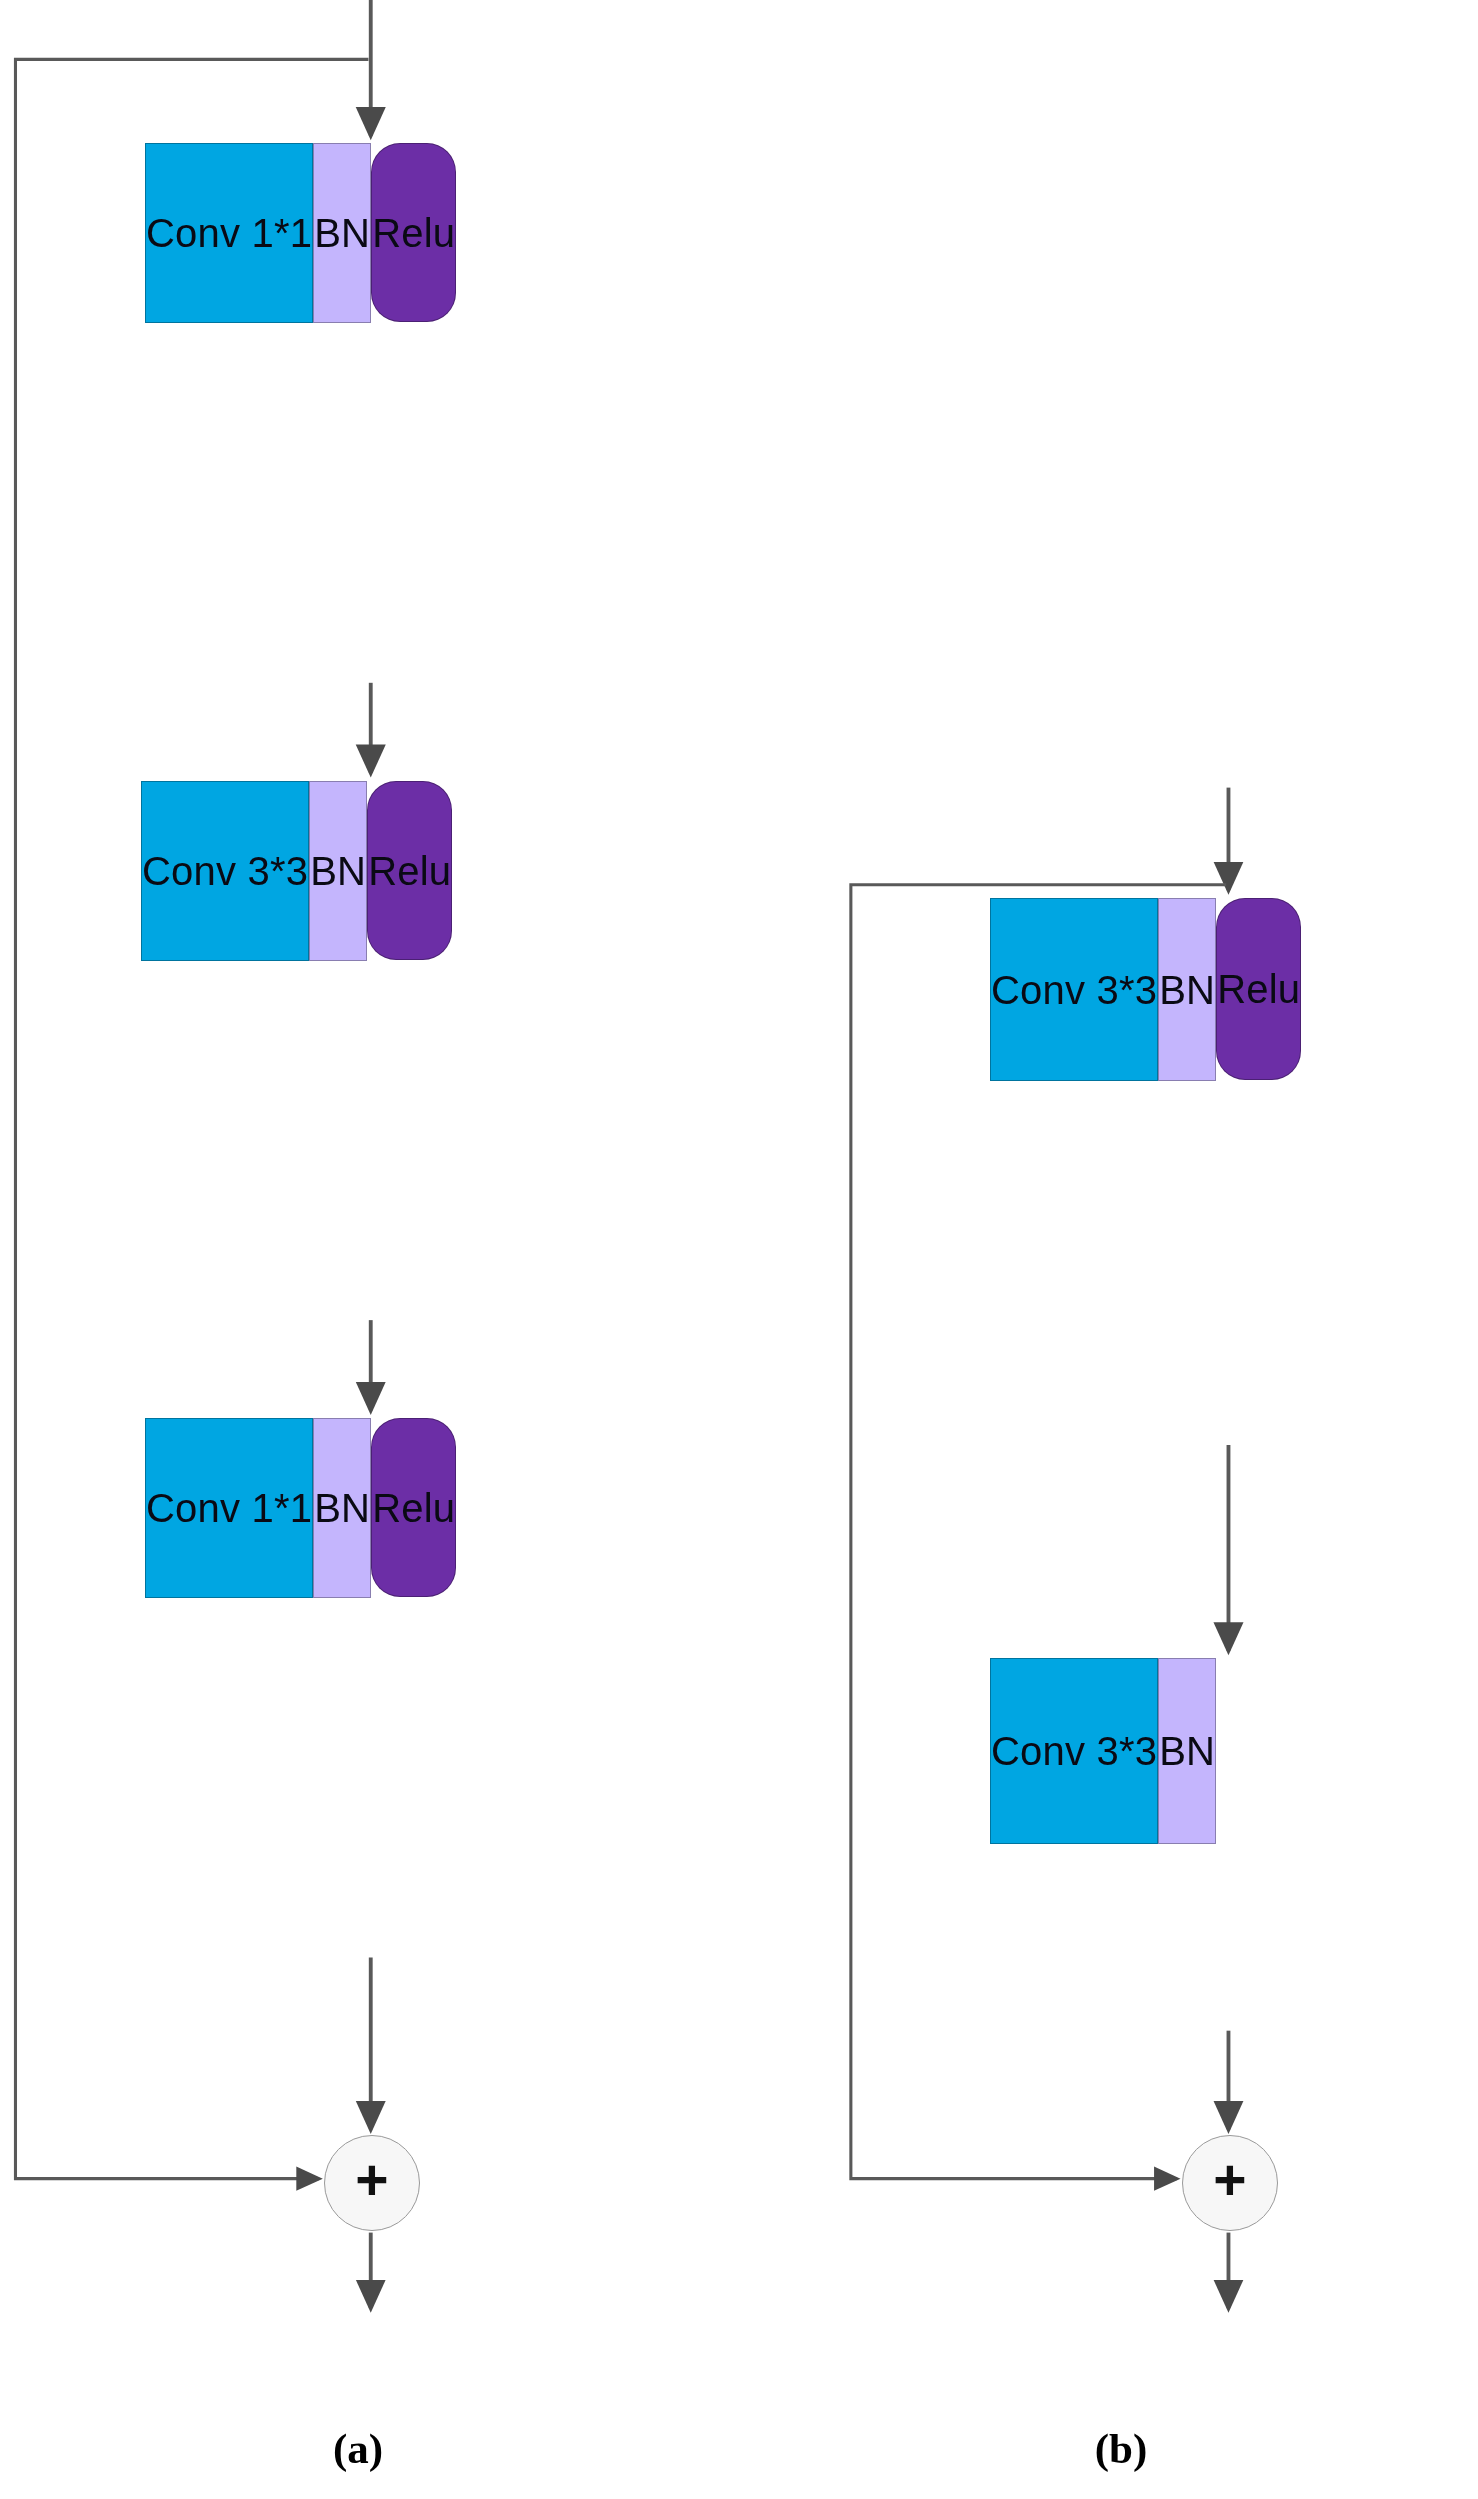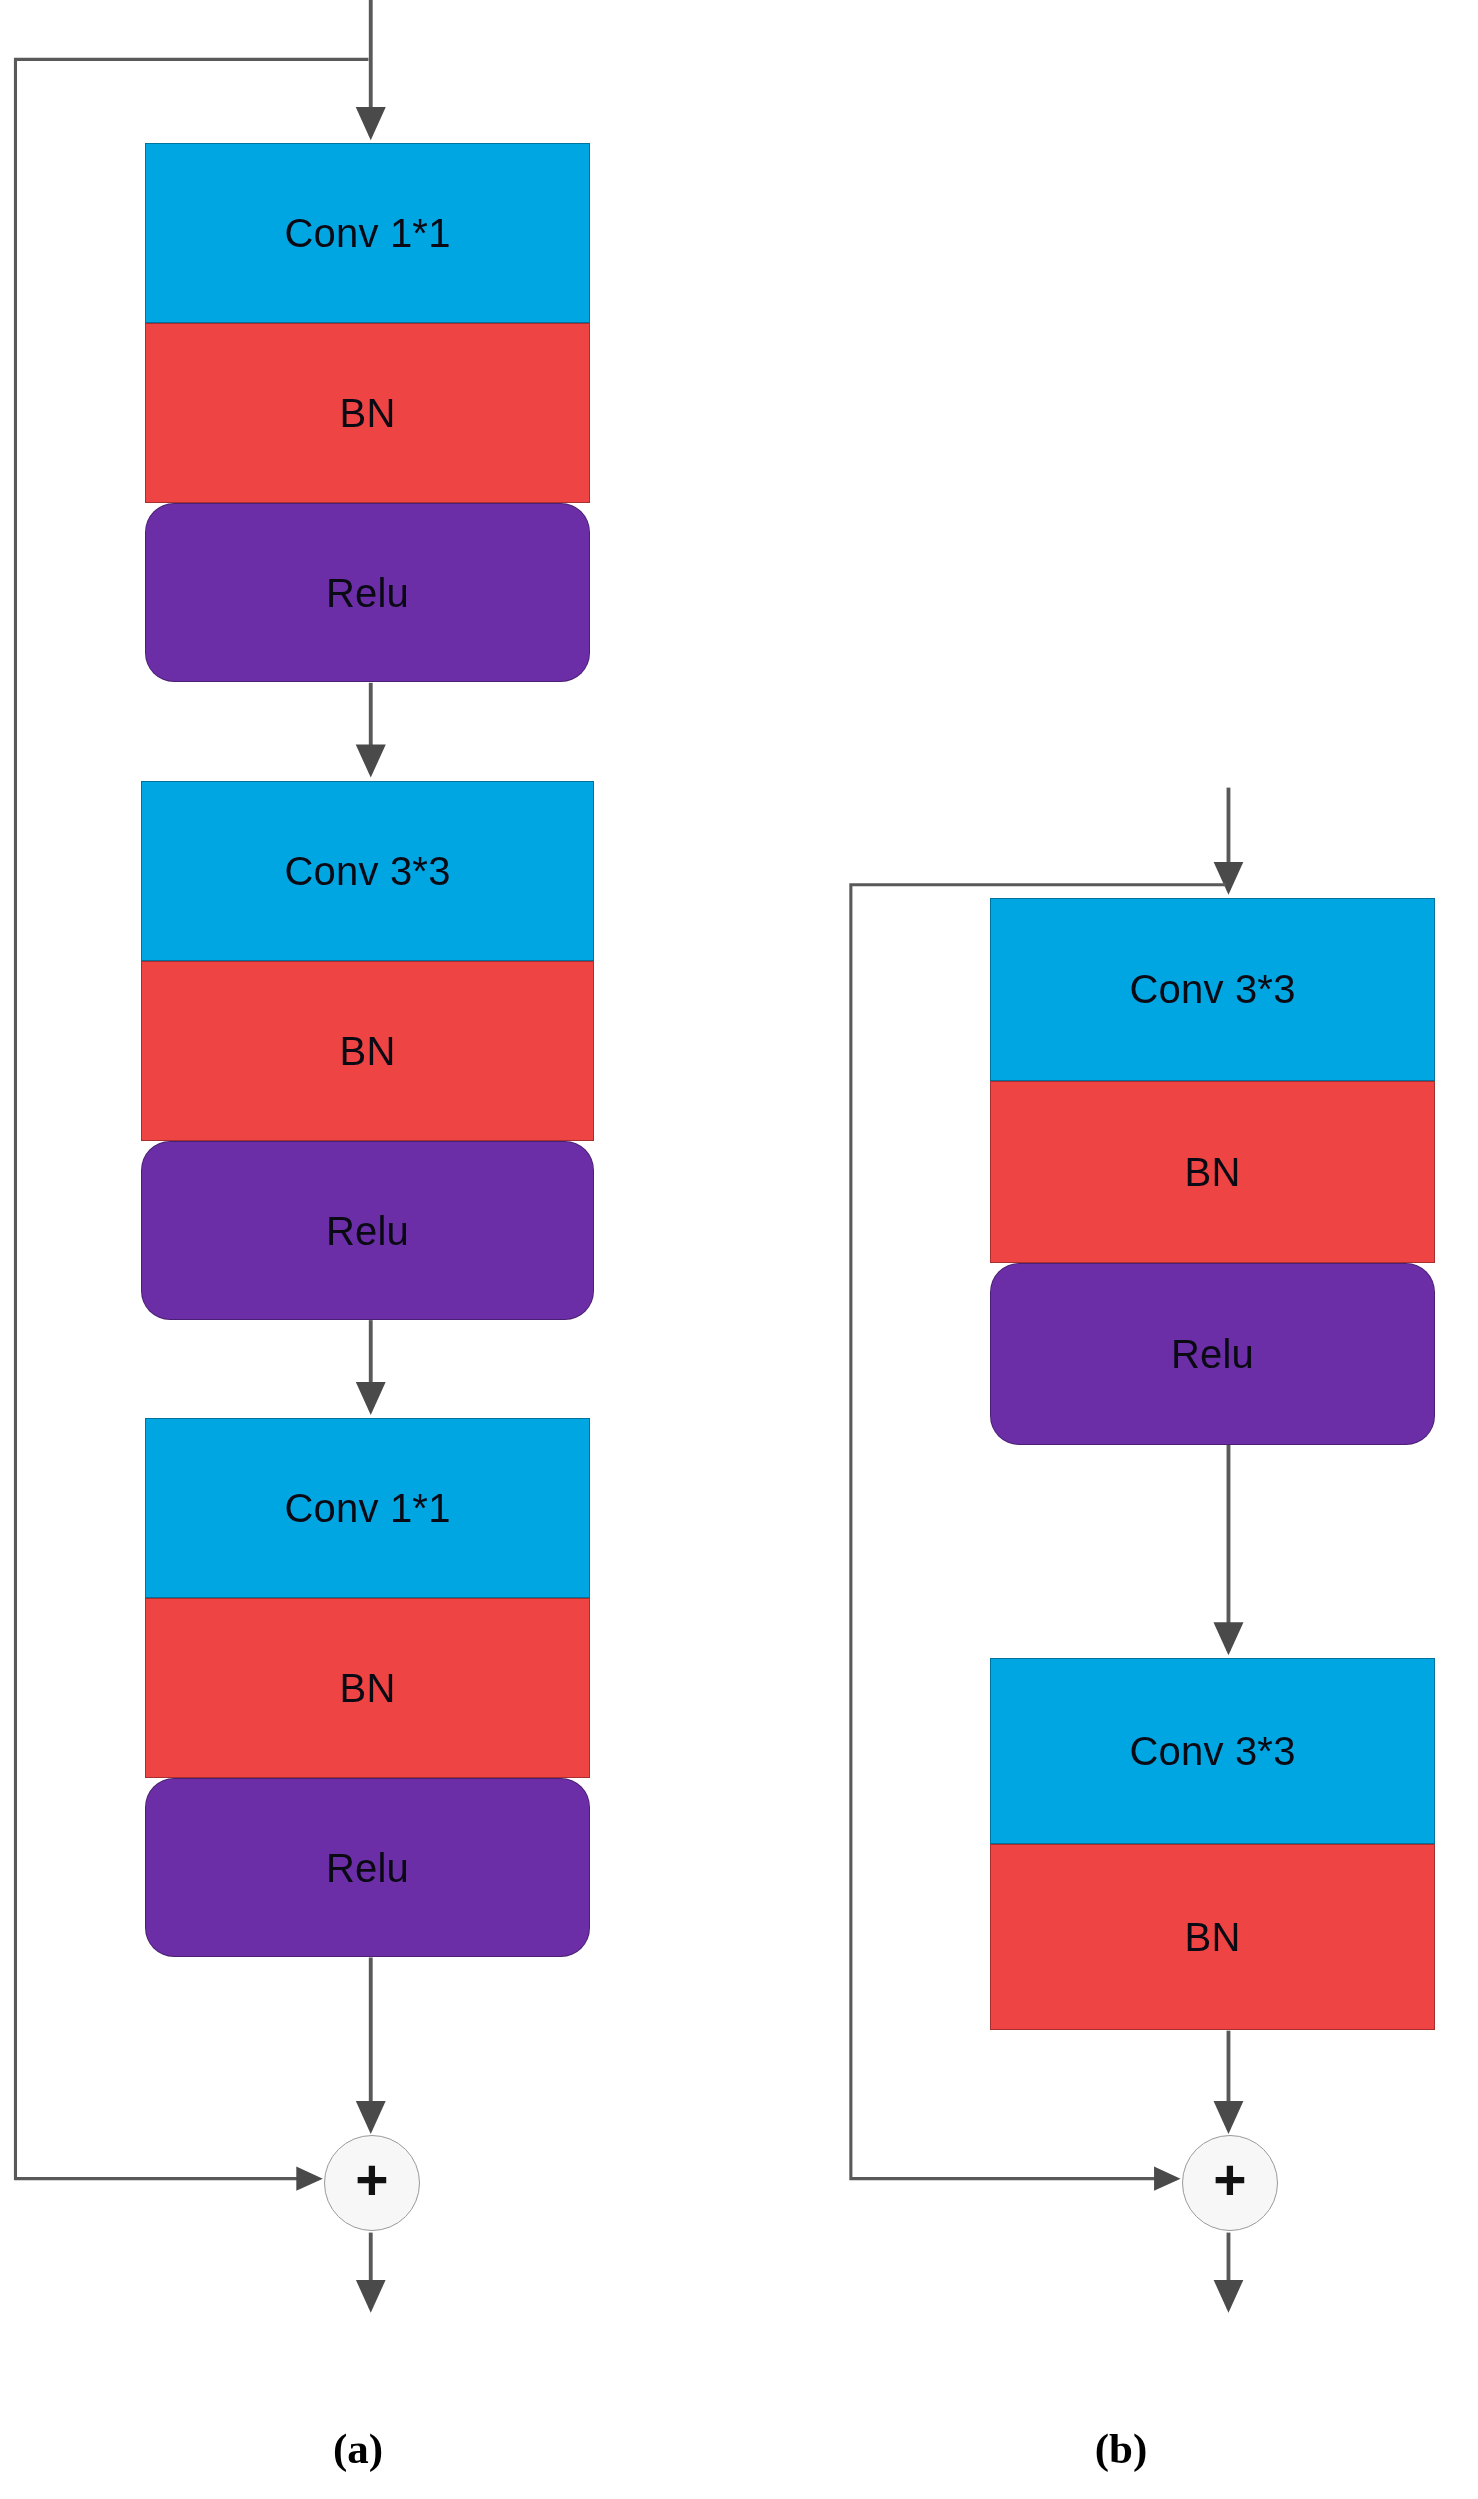--- a/index.html
+++ b/index.html
@@ -25,39 +25,39 @@
     width: 1479px;
     height: 2500px;
     pointer-events: none;
   }
 
   
   .block {
     position: absolute;
     box-sizing: border-box;
     display: flex;
-    flex-direction: column;
+    flex-direction: row;
   }
   .band {
     box-sizing: border-box;
     display: flex;
     align-items: center;
     justify-content: center;
     color: #0a0a14;
     font-family: "Liberation Sans", sans-serif;
     font-size: 40px;
     font-weight: 400;
     line-height: 1;
     letter-spacing: 0.2px;
     border: 0.8px solid rgba(0,0,0,0.30);
     white-space: nowrap;
     user-select: none;
   }
   .band.conv { background: #00A6E2; }
-  .band.bn   { background: #ef4444; }
+  .band.bn   { background: #c4b5fd; }
   .band.relu { background: #6C2EA6; border-radius: 29px; }
 
   
   .adder {
     position: absolute;
     box-sizing: border-box;
     border-radius: 50%;
     background: #f7f7f7;
     border: 1.5px solid #9a9a9a;
     display: flex;

